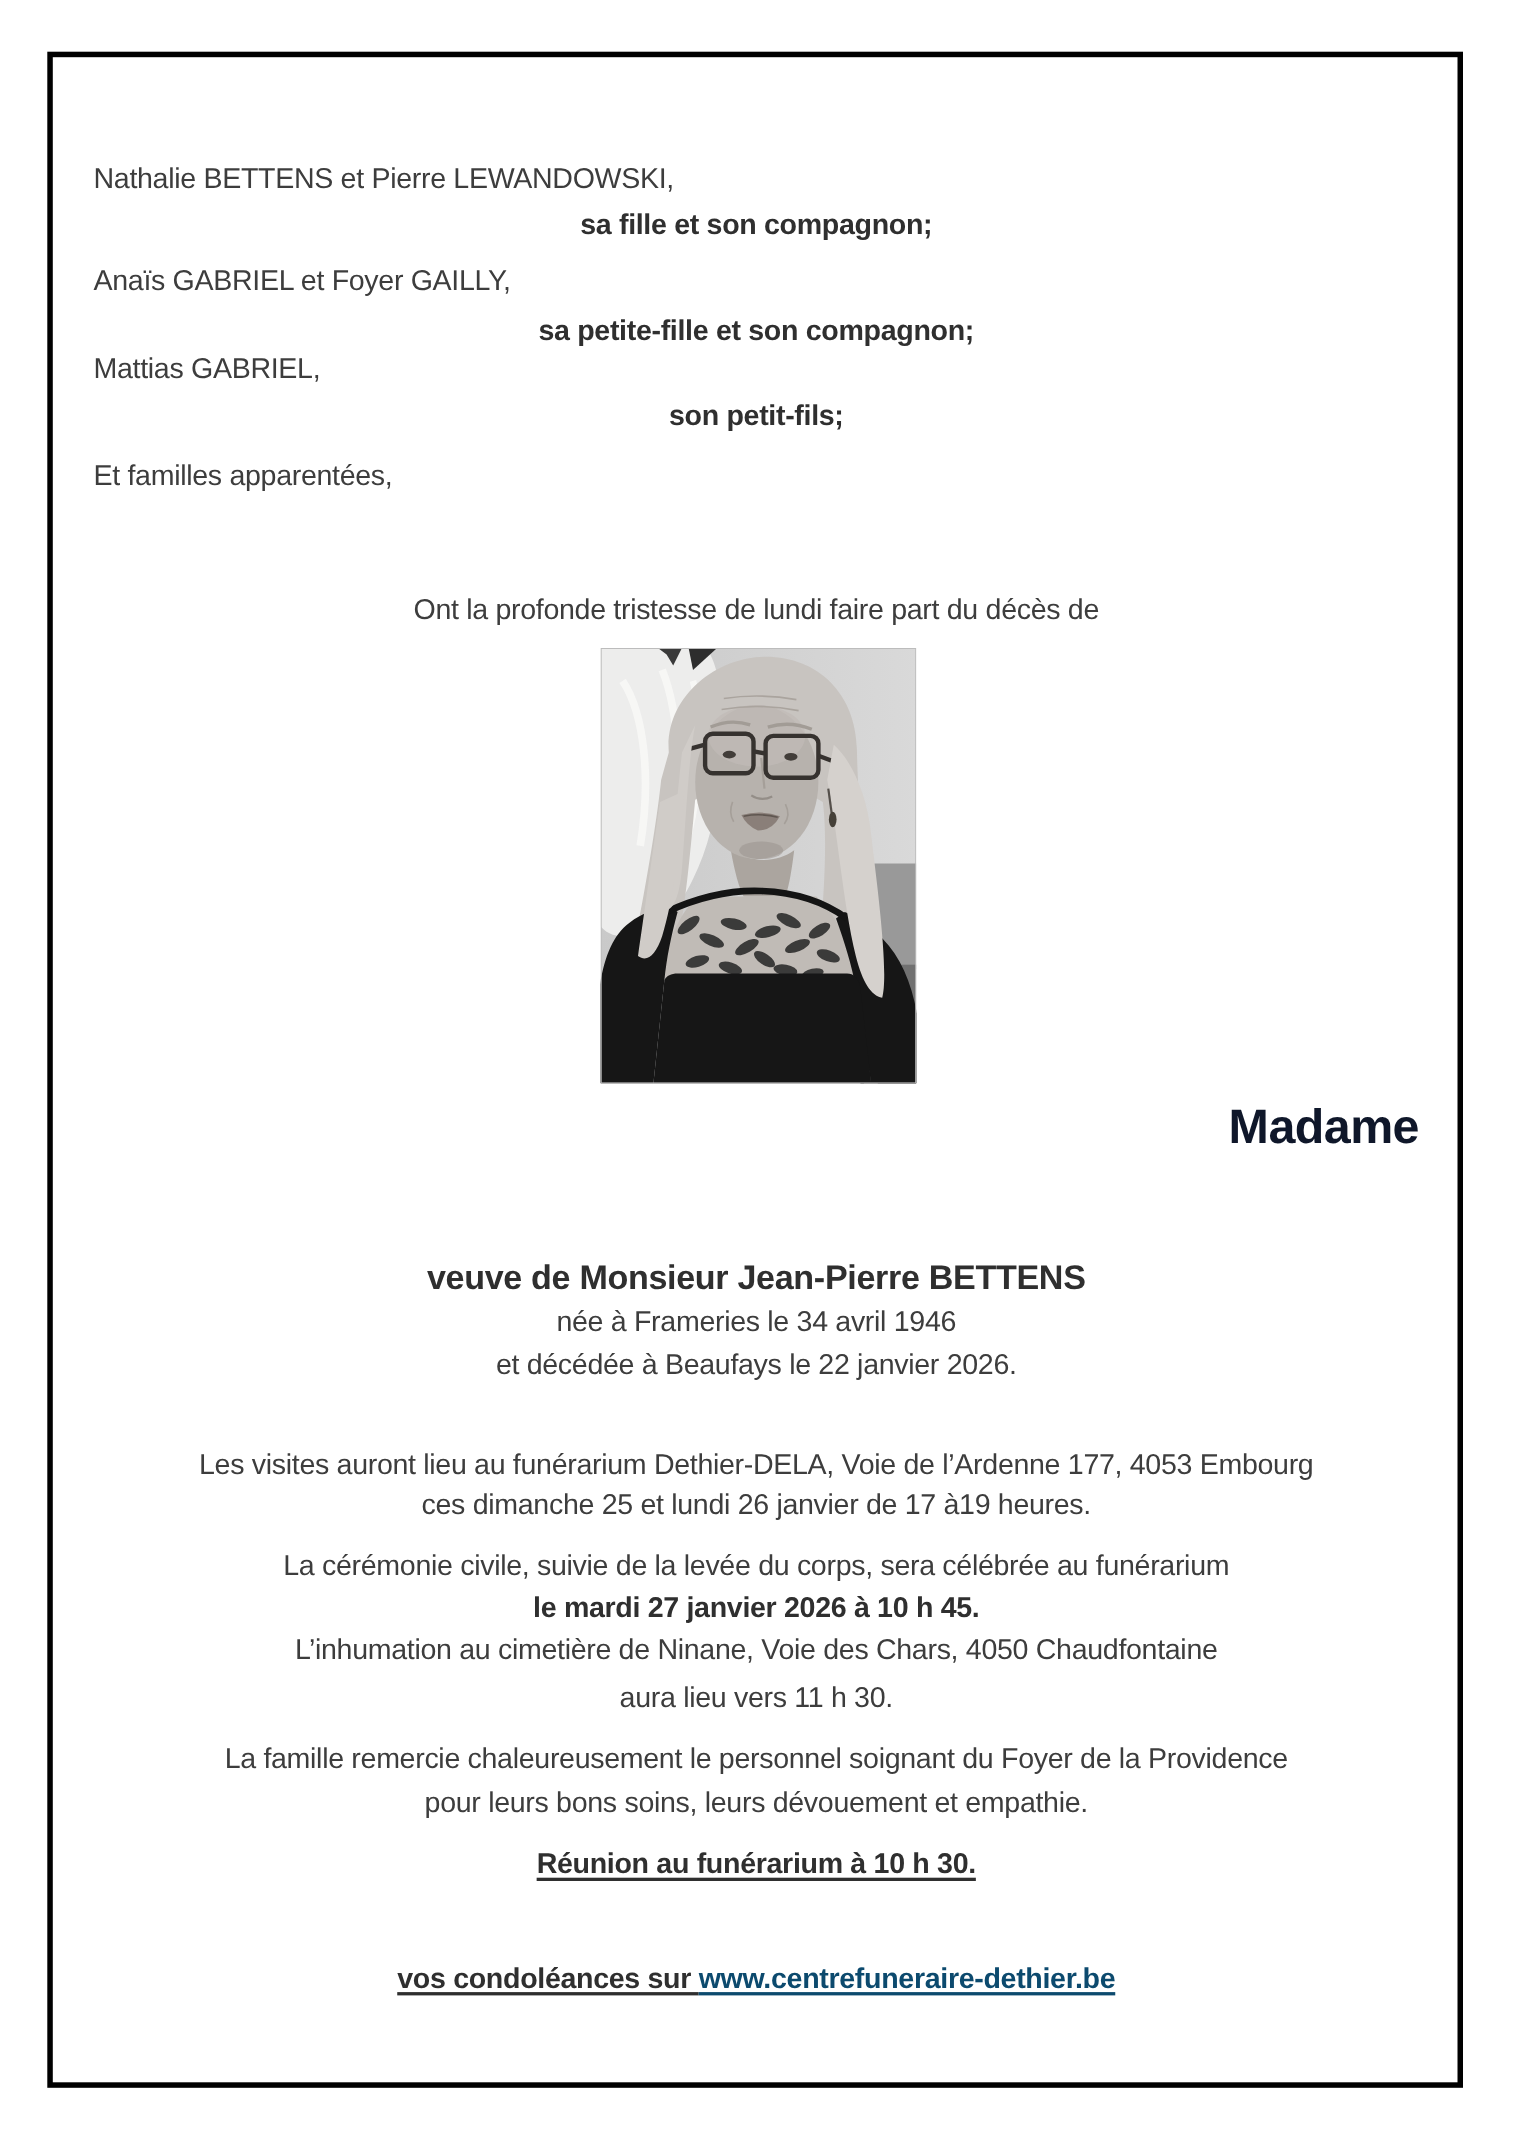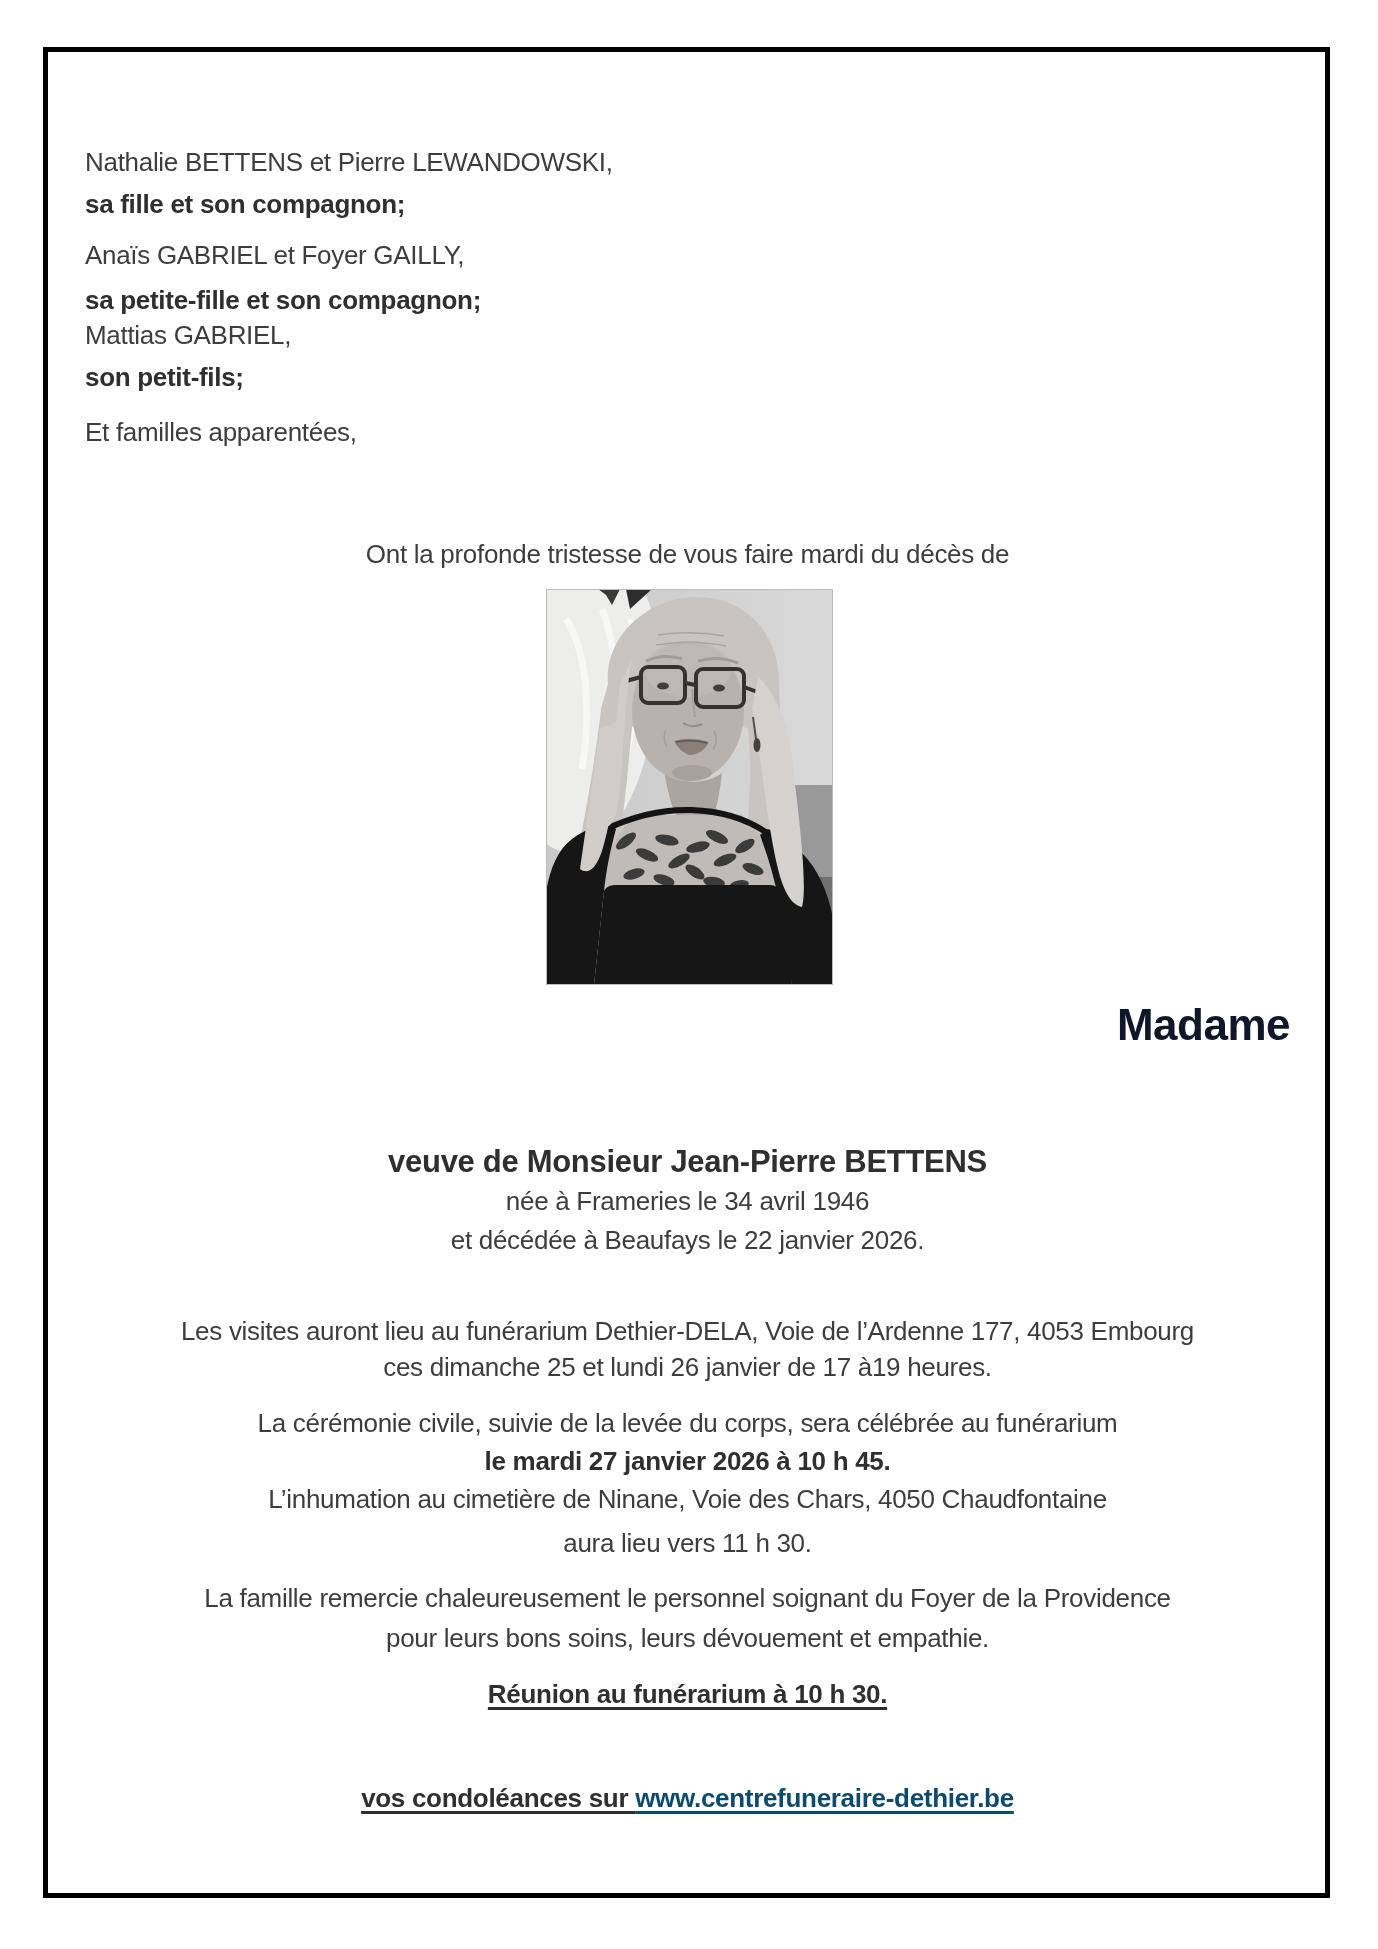--- a/index.html
+++ b/index.html
@@ -21,21 +21,21 @@
   .line{
     position:absolute;
     left:85px;right:88px;
     font-size:26px;
     line-height:34px;
     letter-spacing:-0.3px;
     white-space:nowrap;
     color:#3d3d3d;
   }
   .left{text-align:left;}
-  .right{text-align:left;}
+  .right{text-align:center;}
   .center{text-align:center;}
   .bold{font-weight:700;color:#2f2f2f;}
   .big{
     font-size:44px;line-height:50px;font-weight:700;color:#0f172a;
     letter-spacing:-0.5px;
     text-align:right;
   }
   .widow{font-size:31px;line-height:36px;}
   .uline{text-decoration:underline;text-decoration-thickness:2.5px;text-underline-offset:4px;}
   .link{color:#0c4a6e;}
@@ -55,21 +55,21 @@
   <div class="line right bold" style="top:187px">sa fille et son compagnon;</div>
 
   <div class="line left" style="top:238px">Anaïs GABRIEL et Foyer GAILLY,</div>
   <div class="line right bold" style="top:283px">sa petite-fille et son compagnon;</div>
 
   <div class="line left" style="top:318px">Mattias GABRIEL,</div>
   <div class="line right bold" style="top:360px">son petit-fils;</div>
 
   <div class="line left" style="top:415px">Et familles apparentées,</div>
 
-  <div class="line center" style="top:537px">Ont la profonde tristesse de vous faire mardi du décès de</div>
+  <div class="line center" style="top:537px">Ont la profonde tristesse de lundi faire part du décès de</div>
 
   <svg class="photo" viewBox="0 0 287 396" role="img">
     <defs>
       <linearGradient id="wall" x1="0" y1="0" x2="1" y2="0">
         <stop offset="0" stop-color="#c9c9c9"></stop>
         <stop offset="1" stop-color="#d9d9d9"></stop>
       </linearGradient>
     </defs>
     <g>
       <rect x="0" y="0" width="287" height="396" fill="url(#wall)"></rect>

